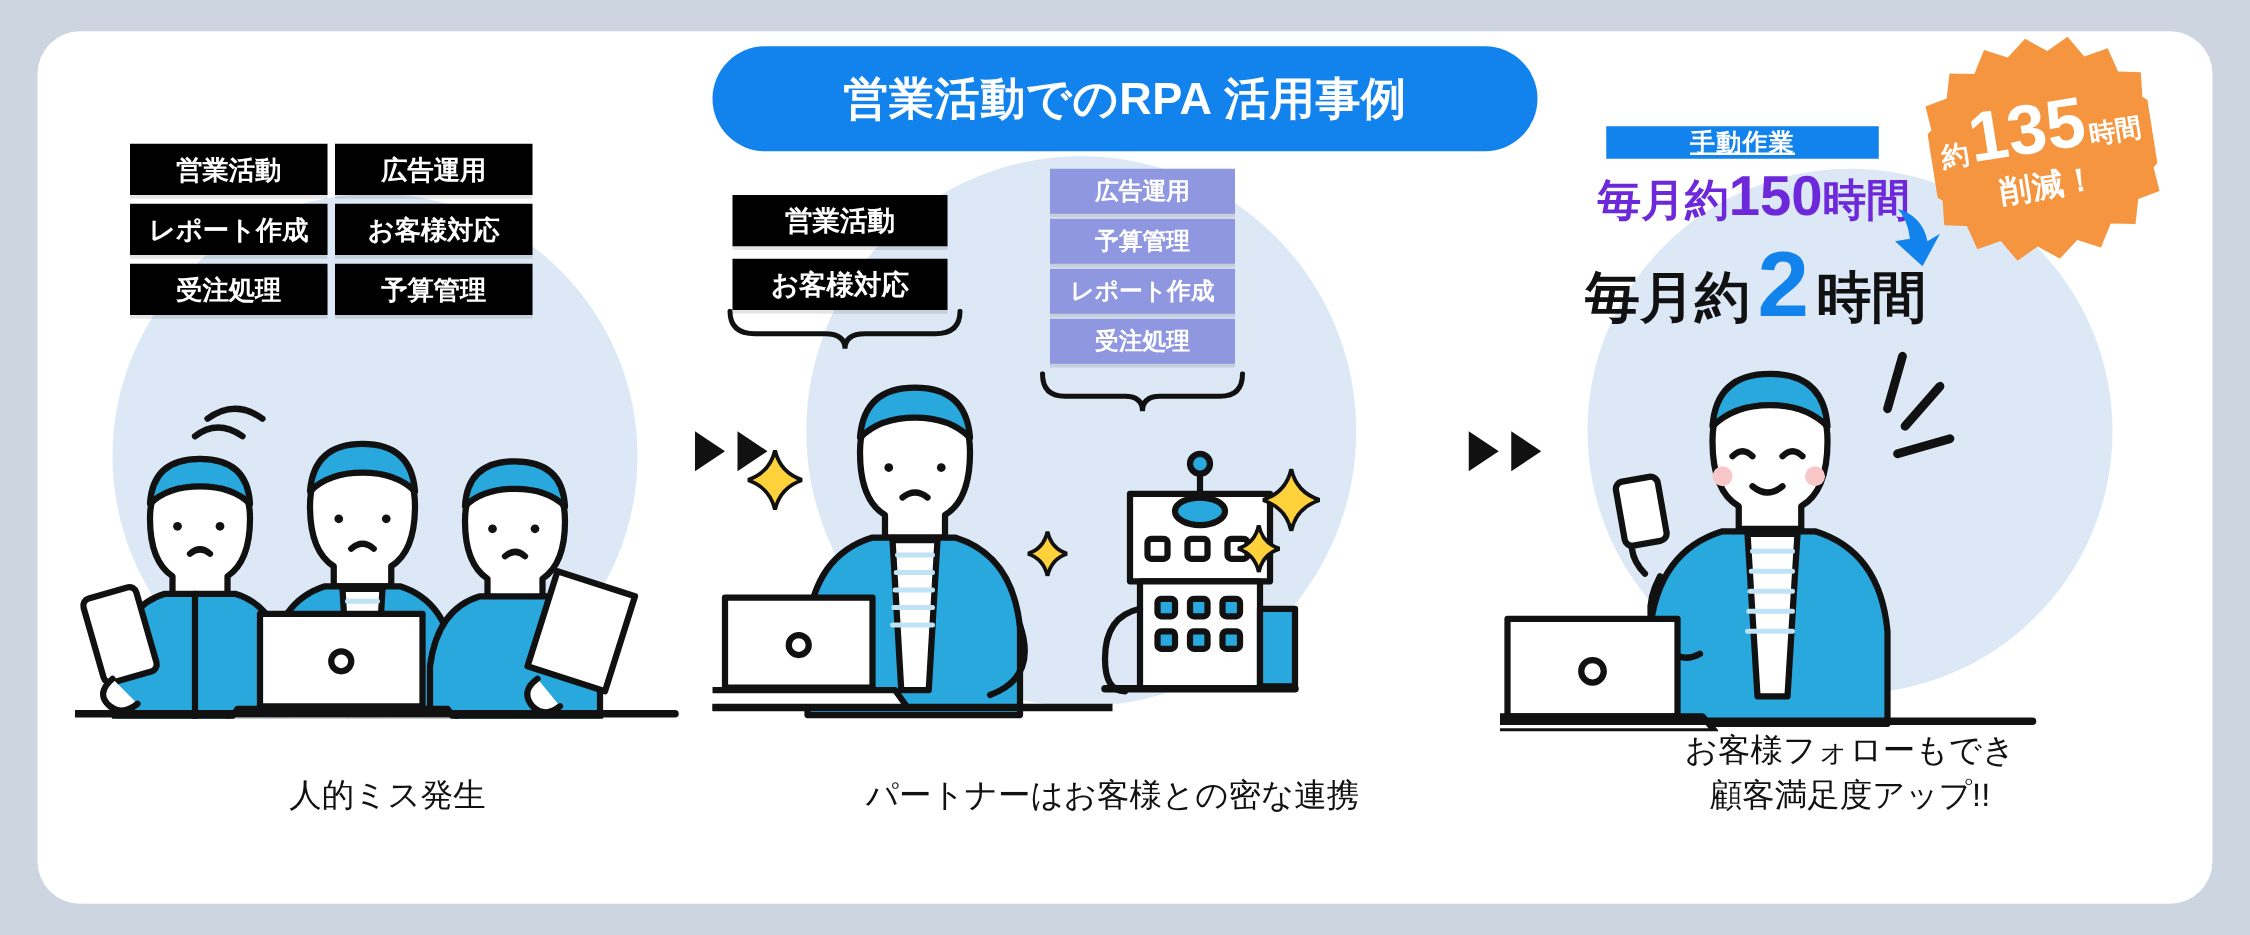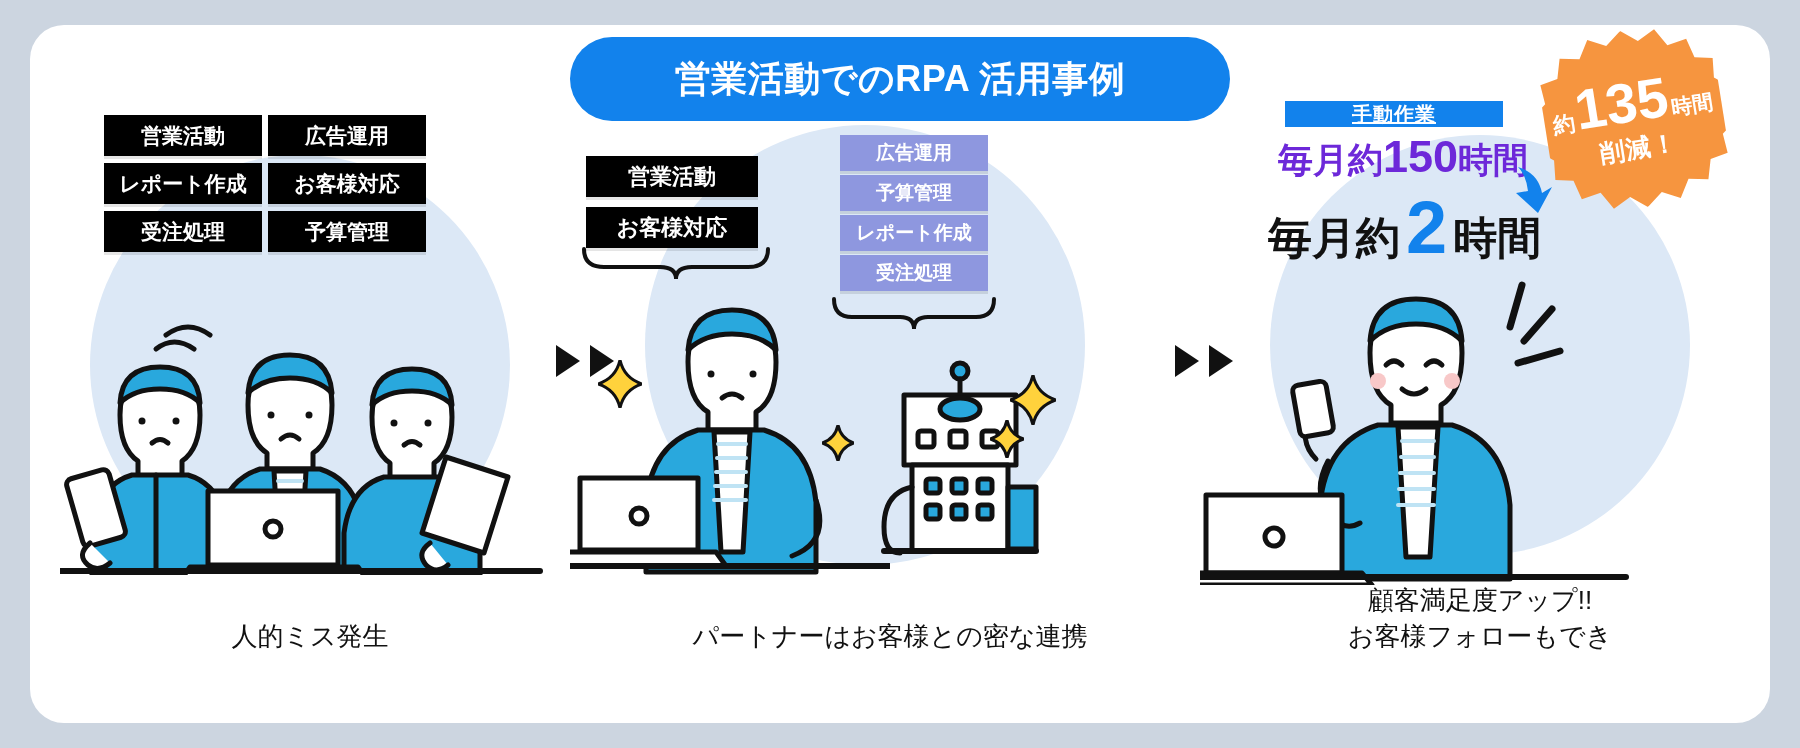--- a/index.html
+++ b/index.html
@@ -369,17 +369,17 @@
         <path d="M6 230 l136 0 l0 78 l-136 0z" fill="#fff"></path>
         <circle cx="74" cy="272" r="9" fill="#fff"></circle>
         <path d="M-10 308 l172 0 l10 12 l-192 0z" fill="#fff"></path>
         <path d="M-14 312 l440 0" stroke-width="6"></path>
 
         <path d="M322 20 l-12 42 M352 44 l-28 32 M360 86 l-42 12" stroke-width="7"></path>
       </g>
     </svg>
 
     <div class="caption">
+      <div>お客様フォローもでき</div>
       <div>顧客満足度アップ!!</div>
-      <div>お客様フォローもでき</div>
     </div>
   </div>
 </div>
 
 </body></html>

